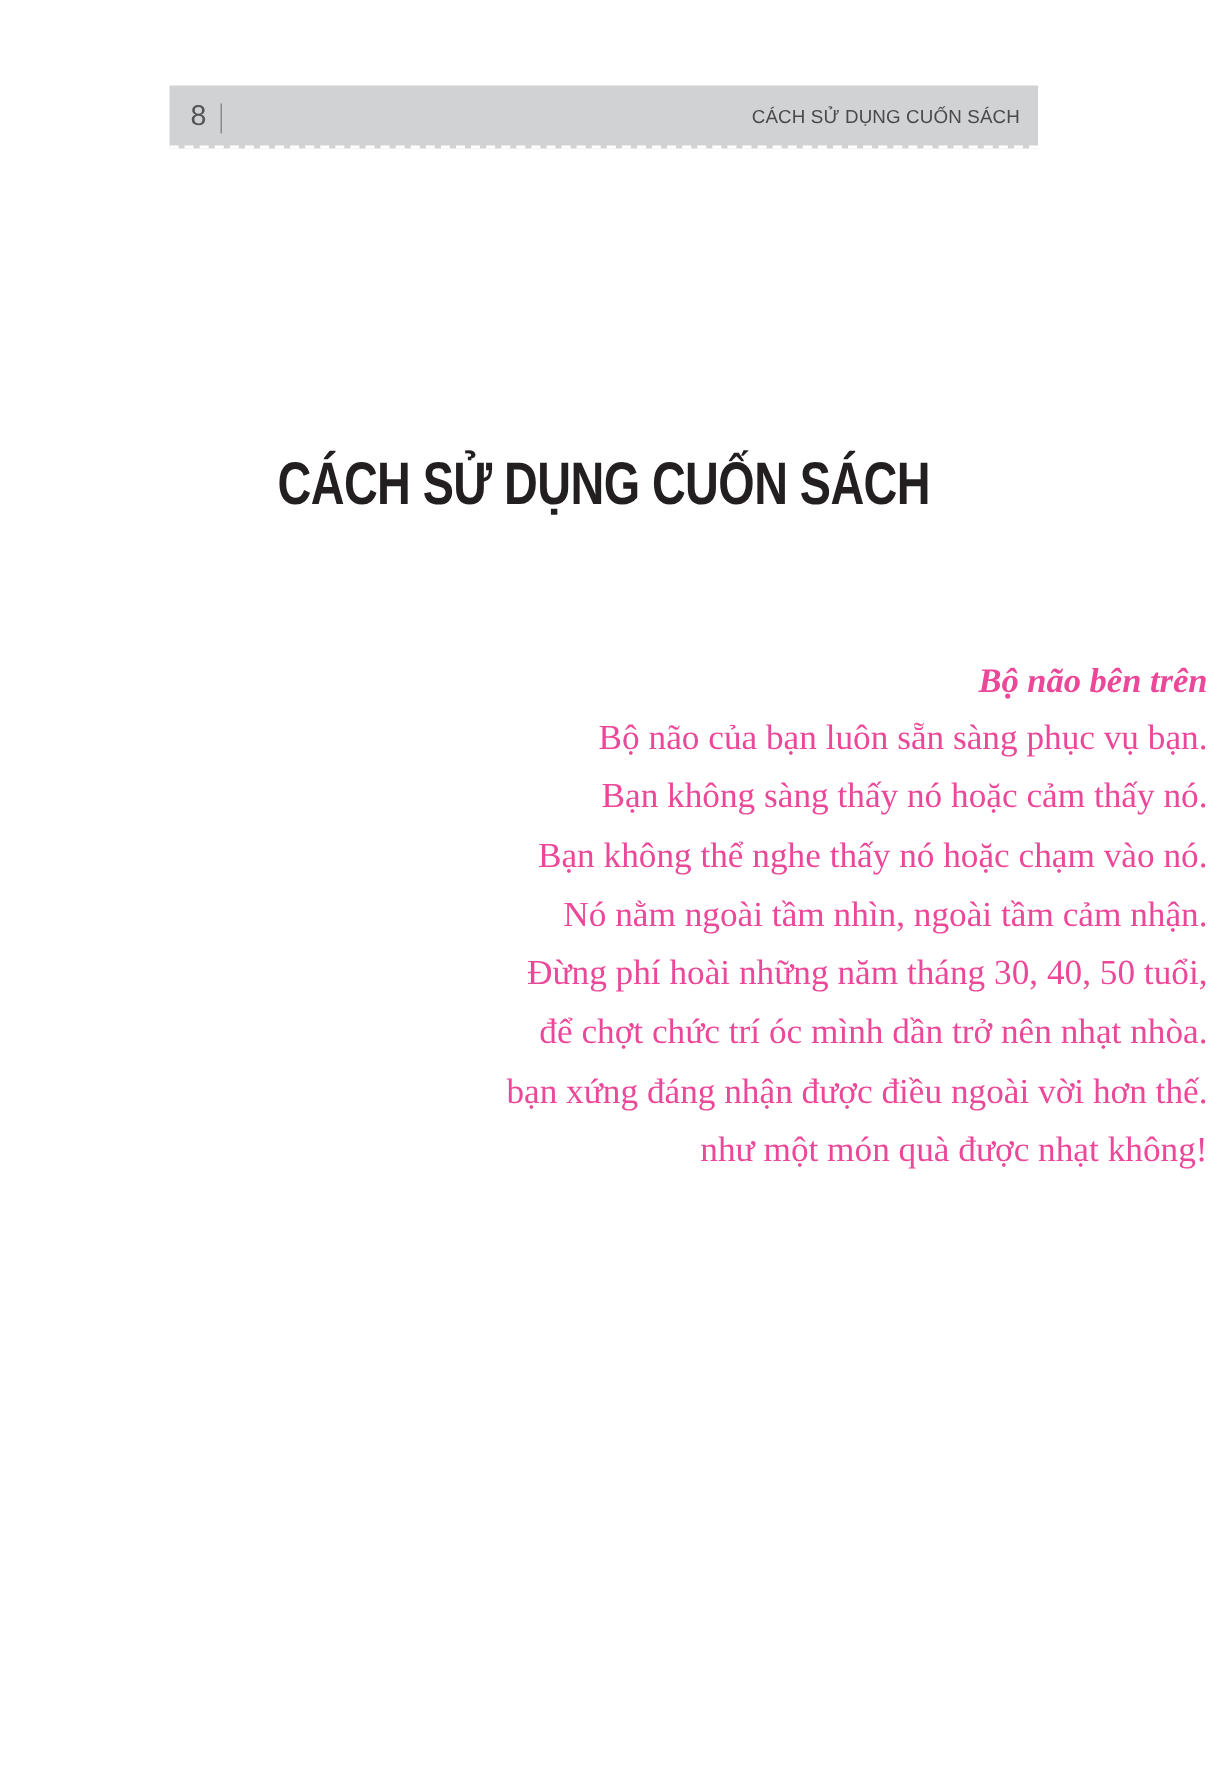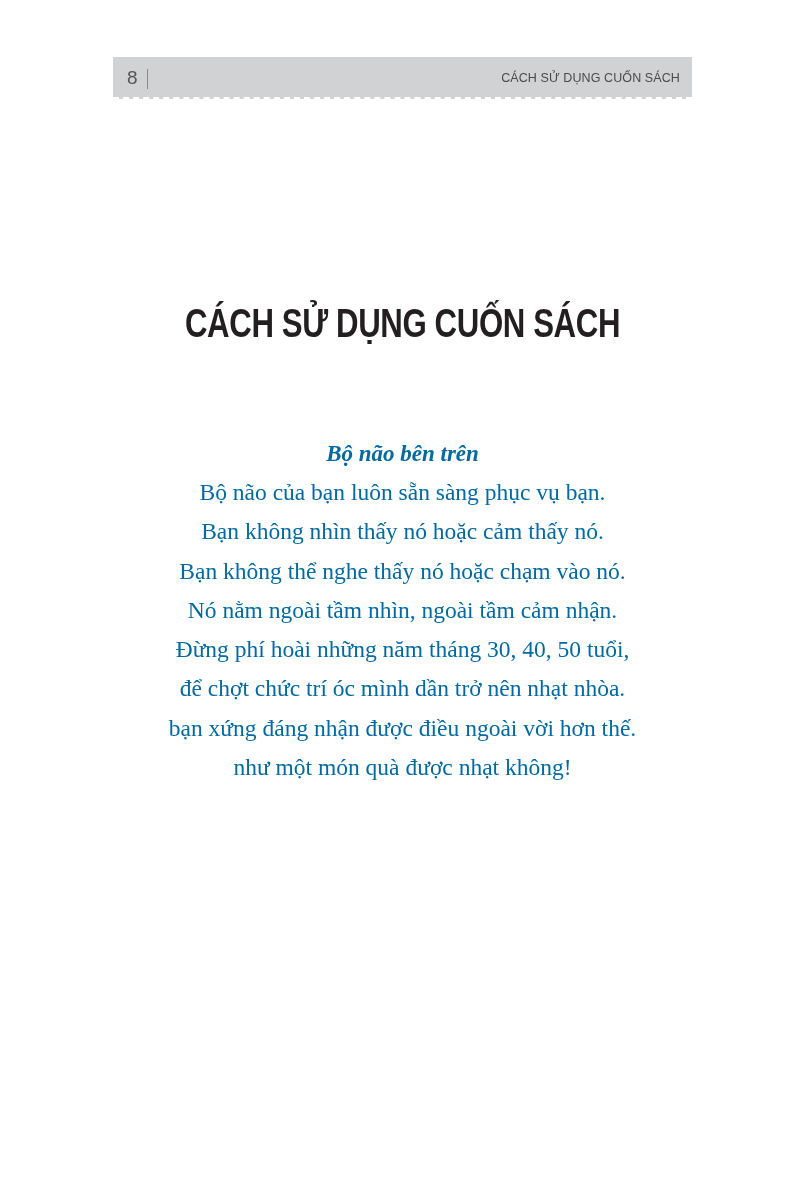--- a/index.html
+++ b/index.html
@@ -65,22 +65,22 @@
       transform: scaleX(0.78);
       transform-origin: 50% 50%;
       line-height: 60px;
       margin: 0;
     }
     .poem {
       position: absolute;
       left: 0;
       top: 435px;
       width: 805px;
-      text-align: center;
-      color: #0369a1;
+      text-align: right;
+      color: #ec4899;
     }
     .poem-title {
       font-family: "Liberation Serif", serif;
       font-style: italic;
       font-weight: bold;
       font-size: 23px;
       line-height: 38px;
       margin: 0;
     }
     .poem-line {
@@ -98,20 +98,20 @@
   <span class="page-number">8</span>
   <span class="header-divider"></span>
   <span class="header-title">CÁCH SỬ DỤNG CUỐN SÁCH</span>
 </div>
 
 <h1 class="chapter-title">CÁCH SỬ DỤNG CUỐN SÁCH</h1>
 
 <div class="poem">
   <p class="poem-title">Bộ não bên trên</p>
   <p class="poem-line">Bộ não của bạn luôn sẵn sàng phục vụ bạn.</p>
-  <p class="poem-line">Bạn không nhìn thấy nó hoặc cảm thấy nó.</p>
+  <p class="poem-line">Bạn không sàng thấy nó hoặc cảm thấy nó.</p>
   <p class="poem-line">Bạn không thể nghe thấy nó hoặc chạm vào nó.</p>
   <p class="poem-line">Nó nằm ngoài tầm nhìn, ngoài tầm cảm nhận.</p>
   <p class="poem-line">Đừng phí hoài những năm tháng 30, 40, 50 tuổi,</p>
   <p class="poem-line">để chợt chức trí óc mình dần trở nên nhạt nhòa.</p>
   <p class="poem-line">bạn xứng đáng nhận được điều ngoài vời hơn thế.</p>
   <p class="poem-line">như một món quà được nhạt không!</p>
 </div>
 
 </body></html>

